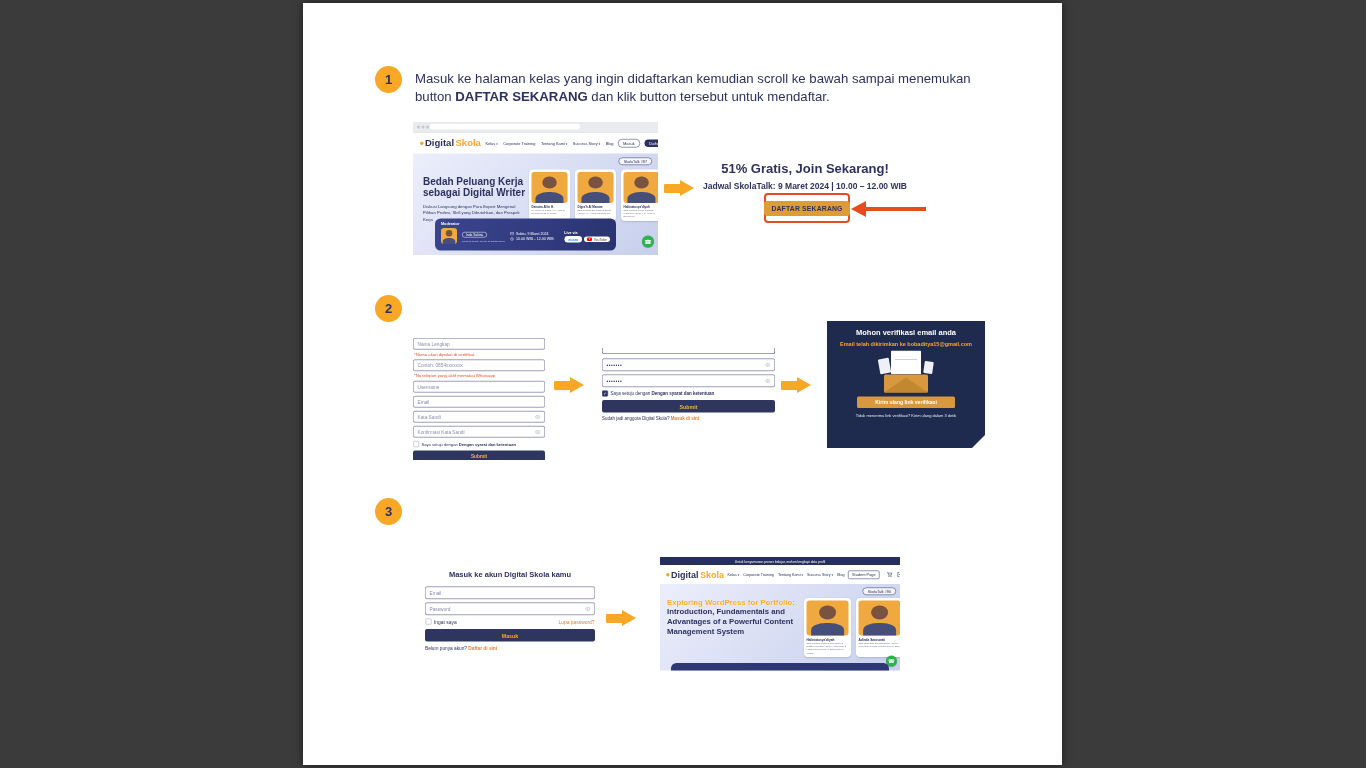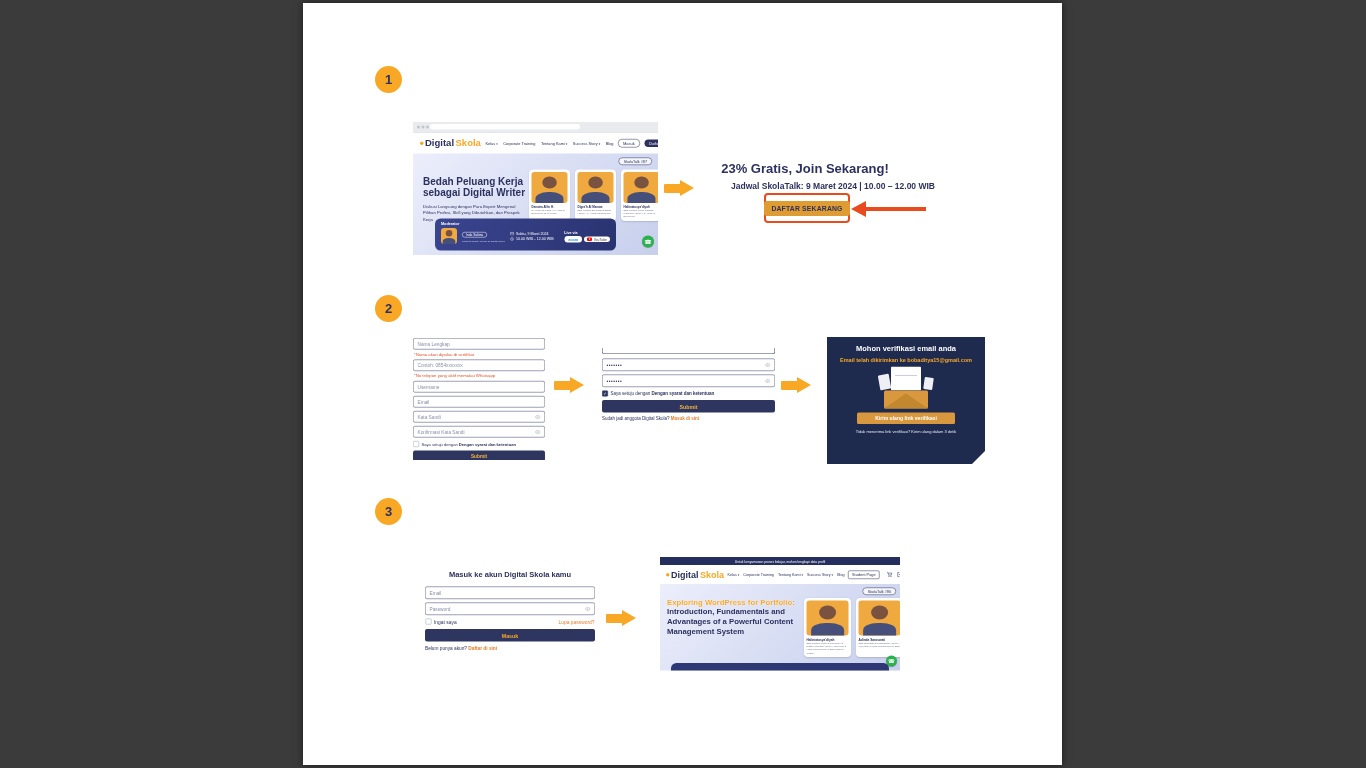--- a/index.html
+++ b/index.html
@@ -22,21 +22,21 @@
   
   .red-arrow{position:absolute;width:76px;height:16px;}
   .red-arrow .head{position:absolute;left:0;top:0;width:0;height:0;
     border-right:15px solid #E84C1E;border-top:8px solid transparent;border-bottom:8px solid transparent;}
   .red-arrow .bar{position:absolute;left:13px;top:5.5px;width:62px;height:4px;background:#E84C1E;}
 
   
   .join-title{position:absolute;left:382px;top:158px;width:240px;text-align:center;
     font-size:13px;font-weight:800;color:#2D3160;}
   .join-sched{position:absolute;left:362px;top:178px;width:280px;text-align:center;
-    font-size:8.5px;font-weight:600;color:#2D3160;padding-left:28px;}
+    font-size:8.5px;font-weight:600;color:#2D3160;}
   .join-box{position:absolute;left:461px;top:190px;width:82px;height:26px;border:2px solid #E84C1E;
     border-radius:4px;display:flex;align-items:center;justify-content:center;background:#fff;}
   .join-btn{background:#DF9C33;border-radius:3px;padding:4px 7px;font-size:6.8px;font-weight:bold;
     color:#2D3160;letter-spacing:.2px;white-space:nowrap;}
 
   
   .shot{position:absolute;overflow:hidden;}
   .scale2{transform:scale(.5);transform-origin:0 0;}
 
   
@@ -143,20 +143,21 @@
   svg{display:block;}
 </style>
 </head>
 <body>
 
 <div class="doc">
 
   <div class="step-num" style="left:72px;top:63px">
     <span>1</span>
   </div>
+  <div class="step-text" style="left:112px;top:67px"><span>Masuk ke halaman kelas yang ingin didaftarkan kemudian scroll ke bawah sampai menemukan button </span><b>DAFTAR SEKARANG</b><span> dan klik button tersebut untuk mendaftar.</span></div>
 
   <div class="shot" style="left:110px;top:119px;width:245px;height:133px">
     <div class="scale2" style="width:490px;height:266px">
       <div class="browserbar">
         <span class="dot" style="left:8px"></span>
           <span class="dot" style="left:17px"></span>
           <span class="dot" style="left:26px"></span>
         <span class="url"></span>
       </div>
       <div class="siteheader">
@@ -255,21 +256,21 @@
           </div>
       </div>
     </div>
   </div>
 
   <div class="block-arrow" style="left:361px;top:177px">
       <span class="bar"></span>
       <span class="head"></span>
     </div>
 
-  <div class="join-title">23% Gratis, Join Sekarang!</div>
+  <div class="join-title">51% Gratis, Join Sekarang!</div>
   <div class="join-sched">Jadwal SkolaTalk: 9 Maret 2024 | 10.00 – 12.00 WIB</div>
   <div class="join-box">
     <span class="join-btn">DAFTAR SEKARANG</span>
   </div>
   <div class="red-arrow" style="left:548px;top:198px">
       <span class="head"></span>
       <span class="bar"></span>
     </div>
 
   <div class="step-num" style="left:72px;top:292px">
@@ -351,21 +352,21 @@
       <div class="fsubmit" style="height:25px;font-size:10.5px">Submit</div>
       <div class="already"><span>Sudah jadi anggota Digital Skola? </span><span class="o-link">Masuk di sini</span></div>
     </div>
   </div>
 
   <div class="block-arrow" style="left:478px;top:374px">
       <span class="bar"></span>
       <span class="head"></span>
     </div>
 
-  <div class="shot" style="left:524px;top:334px;width:158px;height:153px">
+  <div class="shot" style="left:524px;top:318px;width:158px;height:153px">
     <div class="scale2" style="width:316px;height:254px">
       <div class="popup">
         <div class="pop-title">Mohon verifikasi email anda</div>
         <div class="pop-sub">Email telah dikirimkan ke bobaditya15@gmail.com</div>
         <div class="env">
           <div class="paper2"></div>
             <div class="paper3"></div>
             <div class="paper"></div>
           <div class="body"></div>
             <div class="flap"></div>

